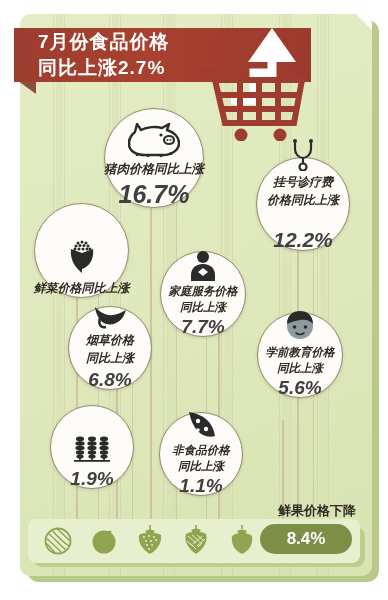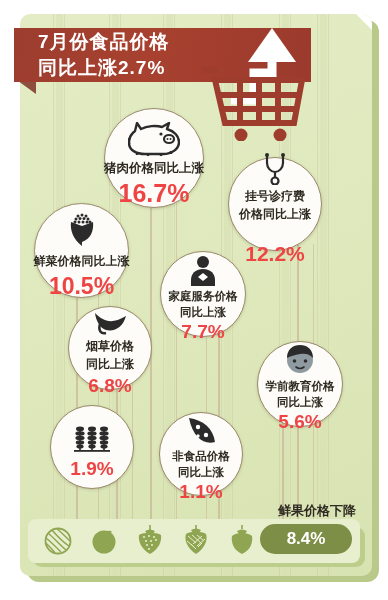--- a/index.html
+++ b/index.html
@@ -53,29 +53,29 @@
   
   .dropline{position:absolute;width:2px;background:#c9b79a;opacity:.75;}
   .dropline.thin{width:1px;opacity:.6;}
 
   
   .bub{
     position:absolute;border-radius:50%;
     background:#fdfcf8;
     border:1px solid #9a8a6a;
     box-shadow:0 1px 3px rgba(90,80,50,.22);
-    display:flex;flex-direction:column;align-items:center;justify-content:center;
-    text-align:center;box-sizing:border-box;
+    display:flex;flex-direction:column;align-items:center;justify-content:flex-end;
+    text-align:center;box-sizing:border-box;font-style:italic;
   }
   .bub .ico{display:block;line-height:0;}
   .bub .lbl{
     color:#2f2b22;font-weight:bold;letter-spacing:0px;white-space:nowrap;
   }
   .bub .val{
-    color:#ef4444;font-weight:bold;letter-spacing:0px;line-height:1;
+    color:#404040;font-weight:bold;letter-spacing:0px;line-height:1;
   }
 
   
   .strip-shadow{
     position:absolute;left:33px;top:527px;width:332px;height:40px;
     background:#bccd8c;border-radius:9px;
   }
   .strip{
     position:absolute;left:28px;top:519px;width:332px;height:44px;
     background:#e8efce;border-radius:8px;overflow:hidden;
@@ -176,21 +176,21 @@
         <circle cx="42.5" cy="17" r="1" fill="#2b2b2b"></circle>
         <circle cx="33" cy="12" r="1.6" fill="#2b2b2b"></circle>
         <path d="M9 30 v3 M20 31 v3 M33 31 v3 M43 29 v3" stroke="#2b2b2b" stroke-width="2.4"></path>
         <path d="M2 16 c-2 2 -2 5 0 6" fill="none" stroke="#2b2b2b" stroke-width="2.2"></path>
       </svg>
     </span>
     <span class="lbl" style="font-size:12.5px;margin-top:4px;">猪肉价格同比上涨</span>
     <span class="val" style="font-size:25px;margin-top:4px;">16.7%</span>
   </div>
 
-  <div class="bub" style="left:228px;top:157px;width:94px;height:94px;padding-top:9px;">
+  <div class="bub" style="left:256px;top:157px;width:94px;height:94px;padding-top:9px;">
     <span class="ico">
       <svg width="30" height="32" viewBox="0 0 30 32">
         <path d="M7 2 v8 c0 5 4 9 8 9 s8-4 8-9 V2" fill="none" stroke="#2b2b2b" stroke-width="2.2"></path>
         <path d="M15 19 v6" fill="none" stroke="#2b2b2b" stroke-width="2.2"></path>
         <circle cx="15" cy="28" r="3.5" fill="none" stroke="#2b2b2b" stroke-width="2.2"></circle>
         <circle cx="7" cy="2" r="2" fill="#2b2b2b"></circle>
         <circle cx="23" cy="2" r="2" fill="#2b2b2b"></circle>
       </svg>
     </span>
     <span class="lbl" style="font-size:12px;margin-top:3px;">挂号诊疗费</span>
@@ -212,21 +212,20 @@
             <circle cx="21" cy="6" r="1.5"></circle>
           <circle cx="8" cy="9" r="1.5"></circle>
             <circle cx="12" cy="9" r="1.5"></circle>
             <circle cx="16" cy="9" r="1.5"></circle>
             <circle cx="20" cy="9" r="1.5"></circle>
             <circle cx="23" cy="9" r="1.5"></circle>
         </g>
       </svg>
     </span>
     <span class="lbl" style="font-size:12px;margin-top:6px;">鲜菜价格同比上涨</span>
-    <span class="val" style="font-size:23px;margin-top:5px;">10.5%</span>
   </div>
 
   <div class="bub" style="left:160px;top:251px;width:86px;height:86px;padding-top:9px;">
     <span class="ico">
       <svg width="32" height="30" viewBox="0 0 32 30">
         <circle cx="16" cy="6" r="6" fill="#2b2b2b"></circle>
         <path d="M16 13 c-8 0 -12 5 -12 11 v6 h24 v-6 c0-6 -4-11 -12-11 Z" fill="#2b2b2b"></path>
         <path d="M11 21 l5 4 l5-4 l-5-4 Z" fill="#ffffff"></path>
       </svg>
     </span>
@@ -240,21 +239,21 @@
       <svg width="34" height="24" viewBox="0 0 34 24">
         <path d="M2 2 C10 10 18 14 33 5 C30 16 22 21 13 19 C7 17 3 10 2 2 Z" fill="#2b2b2b"></path>
         <path d="M7 13 C5 20 8 23 13 22" fill="none" stroke="#2b2b2b" stroke-width="2.6"></path>
       </svg>
     </span>
     <span class="lbl" style="font-size:12px;margin-top:3px;">烟草价格</span>
     <span class="lbl" style="font-size:12px;margin-top:1px;">同比上涨</span>
     <span class="val" style="font-size:19px;margin-top:3px;">6.8%</span>
   </div>
 
-  <div class="bub" style="left:257px;top:341px;width:86px;height:86px;padding-top:8px;">
+  <div class="bub" style="left:257px;top:312px;width:86px;height:86px;padding-top:8px;">
     <span class="ico">
       <svg width="34" height="30" viewBox="0 0 34 30">
         <circle cx="17" cy="15" r="13" fill="#8f9aa0"></circle>
         <path d="M4 13 C4 4 10 0 17 0 C24 0 30 4 30 13 C27 9 22 8 17 9 C12 10 7 11 4 13 Z" fill="#2b2b2b"></path>
         <circle cx="11.5" cy="16" r="1.8" fill="#2b2b2b"></circle>
         <circle cx="22.5" cy="16" r="1.8" fill="#2b2b2b"></circle>
         <path d="M13 22 q4 3 8 0" fill="none" stroke="#2b2b2b" stroke-width="1.6" stroke-linecap="round"></path>
       </svg>
     </span>
     <span class="lbl" style="font-size:11.5px;margin-top:4px;">学前教育价格</span>

